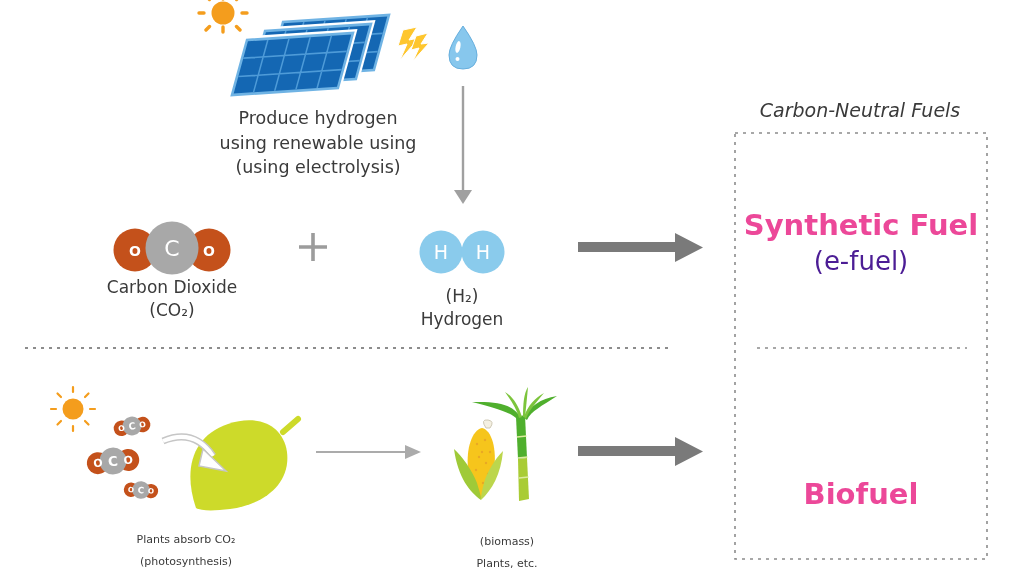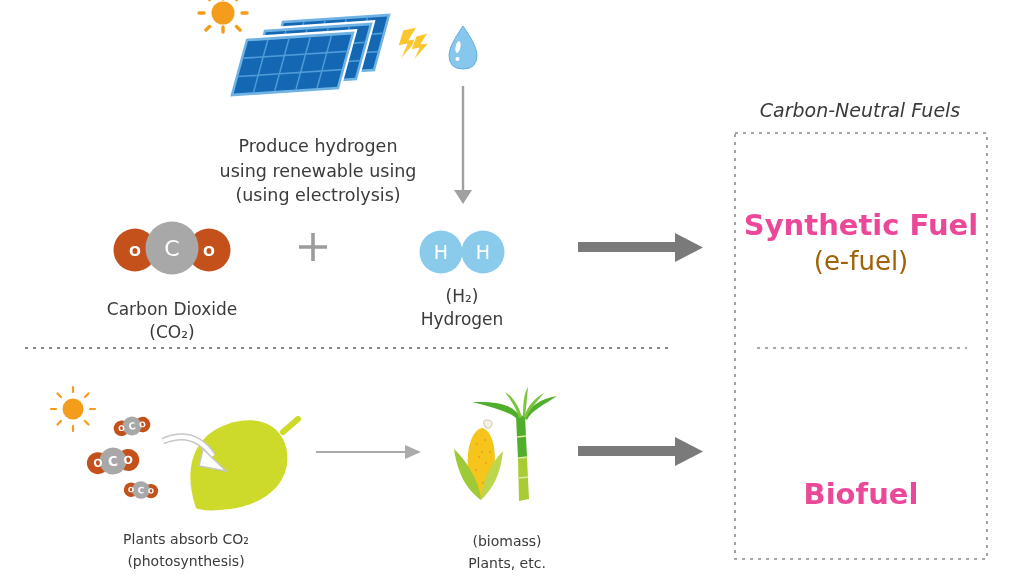--- a/index.html
+++ b/index.html
@@ -4,26 +4,26 @@
 <style>
   html,body{margin:0;padding:0;background:#fff;}
   .canvas{
     position:relative;width:1024px;height:576px;background:#ffffff;
     font-family:"DejaVu Sans","Liberation Sans",sans-serif;color:#3a3a3a;overflow:hidden;
   }
   .art{position:absolute;left:0;top:0;}
   .txt{position:absolute;text-align:center;}
   .cap{font-size:17.5px;line-height:24.5px;}
   .lbl{font-size:17px;line-height:23px;}
-  .cap-small{font-size:14px;line-height:21.5px;}
+  .cap-small{font-size:11px;line-height:21.5px;}
   .box-title{font-size:19px;font-style:italic;}
   .fuel-name{font-size:29px;font-weight:bold;line-height:37px;color:#ec4899;}
-  .fuel-sub{font-size:26px;line-height:35px;color:#a16207;}
-  .pos-electrolysis{left:168px;top:106px;width:300px;margin-top:28px;}
-  .pos-co2{left:82px;top:298px;width:180px;}
+  .fuel-sub{font-size:26px;line-height:35px;color:#4c1d95;}
+  .pos-electrolysis{left:168px;top:106px;width:300px;}
+  .pos-co2{left:82px;top:276px;width:180px;}
   .pos-h2{left:372px;top:285px;width:180px;}
   .pos-title{left:733px;top:99px;width:254px;}
   .pos-synth{left:735px;top:207px;width:252px;}
   .pos-bio{left:735px;top:436px;width:252px;margin-top:40px;}
   .pos-photo{left:86px;top:529px;width:200px;}
   .pos-biomass{left:407px;top:531px;width:200px;}
   .atom-o{font-size:14px;font-weight:bold;fill:#fff;}
   .atom-c{font-size:22px;fill:#fff;}
   .atom-h{font-size:19px;fill:#fff;}
   .atom-mini{font-weight:bold;fill:#fff;}

